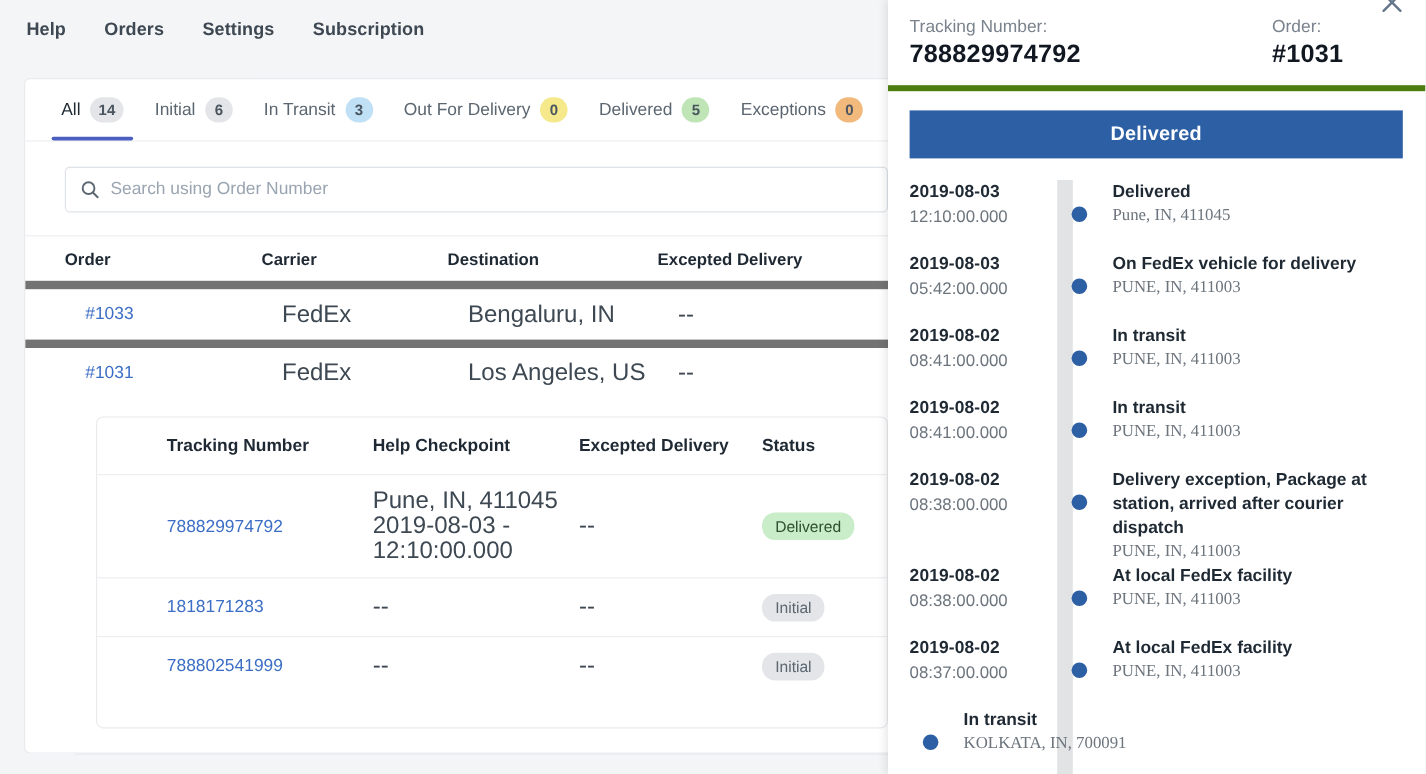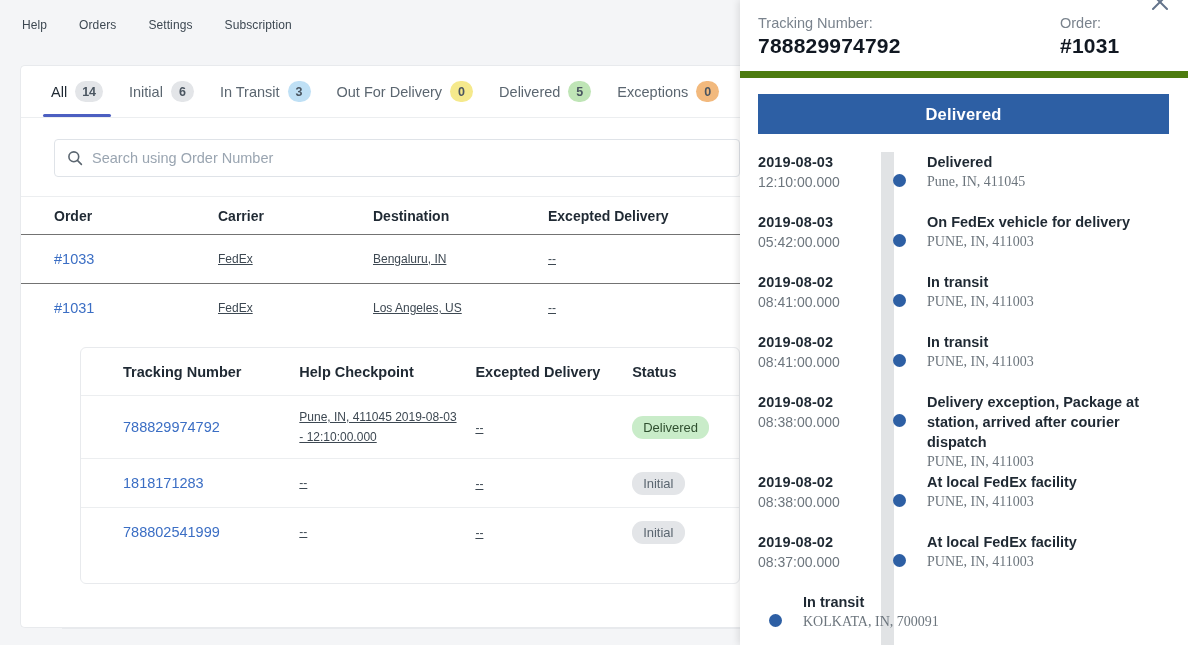--- a/index.html
+++ b/index.html
@@ -11,22 +11,22 @@
   }
   #root { position: relative; width: 1188px; height: 645px; }
 
   
   .topnav {
     position: absolute; left: 0; top: 0; width: 760px; height: 49px;
     display: flex; align-items: center; padding-left: 22px; gap: 32px;
     background: #f4f5f7;
   }
   .topnav-item {
-    font-size: 12px; color: #3d4852; letter-spacing: .1px;
-    cursor: pointer; white-space: nowrap;
+    font-size: 15px; color: #3d4852; letter-spacing: .1px;
+    cursor: pointer; white-space: nowrap; font-weight: bold;
   }
 
   
   .card {
     position: absolute; left: 20px; top: 65px; width: 742px; height: 563px;
     background: #ffffff;
     border: 1px solid #e8eaed;
     border-right: none;
     border-radius: 5px 0 0 5px;
     overflow: hidden;
@@ -73,44 +73,45 @@
   .otable { width: 100%; margin-top: 19px; }
   .otable-head {
     display: flex; padding: 0 0 0 33px; height: 38px; align-items: center;
     border-top: 1px solid #eceef0;
   }
   .otable-head .th {
     font-size: 14px; font-weight: bold; color: #1f2933;
   }
   .otable-row {
     display: flex; padding: 0 0 0 33px; height: 49px; align-items: center;
-    border-top: 1px solid #737373;
+    border-top: 7px solid #737373;
+    justify-content: center;
   }
   .c-order { width: 164px; }
   .c-carrier { width: 155px; }
   .c-dest { width: 175px; }
   .c-exp { width: 180px; }
-  .td { font-size: 12px; color: #3d4852; text-decoration: underline; }
+  .td { font-size: 20px; color: #3d4852; }
   .link { color: #3b6ec4; cursor: pointer; font-size: 14.5px; }
 
   
   .ncard {
     margin: 15px 22px 0 59px;
     border: 1px solid #e8eaed; border-radius: 6px;
     background: #fff; overflow: hidden;
   }
   .ntable-head {
     display: flex; align-items: center; height: 47px; padding-left: 42px;
   }
   .ntable-head .th { font-size: 14.5px; font-weight: bold; color: #1f2933; }
   .ntable-row {
     display: flex; align-items: center; min-height: 49px; padding: 11px 0 11px 42px;
     border-top: 1px solid #eceef0;
   }
-  .n-track { width: 198px; }
+  .n-track { width: 198px; margin-left: 16px; }
   .n-check { width: 196px; padding-right: 14px; }
   .n-exp   { width: 176px; }
   .n-stat  { width: 120px; }
   .n-check .td { line-height: 20px; }
   .pill {
     display: inline-block; padding: 4px 11px; border-radius: 11px;
     font-size: 13px; white-space: nowrap;
   }
   .pill.delivered { background: #c9ecc9; color: #2f4f2f; }
   .pill.initial   { background: #e3e5e8; color: #5b6670; }
@@ -127,21 +128,21 @@
     background: #ffffff;
     box-shadow: -2px 0 7px rgba(0,0,0,.10);
     overflow: hidden;
   }
   .drawer-close {
     position: absolute; right: 17px; top: -9px; width: 22px; height: 22px;
     cursor: pointer; color: #64748b;
   }
   .drawer-head {
     display: flex; align-items: flex-end; justify-content: space-between;
-    padding: 14px 20px 12px 18px; border-bottom: 7px solid #4d7c0f;
+    padding: 14px 20px 12px 18px; border-bottom: 5px solid #4d7c0f;
   }
   .dh-label { font-size: 14.5px; color: #7a838d; line-height: 19px; }
   .dh-value { font-size: 21px; font-weight: bold; color: #111822; line-height: 26px; letter-spacing: .2px; }
   .dh-right { text-align: left; width: 108px; }
 
   .status-bar {
     margin: 16px 19px 0 18px; height: 40px; background: #2d5fa4;
     display: flex; align-items: center; justify-content: center;
     color: #fff; font-size: 16.5px; font-weight: bold; letter-spacing: .2px;
   }

